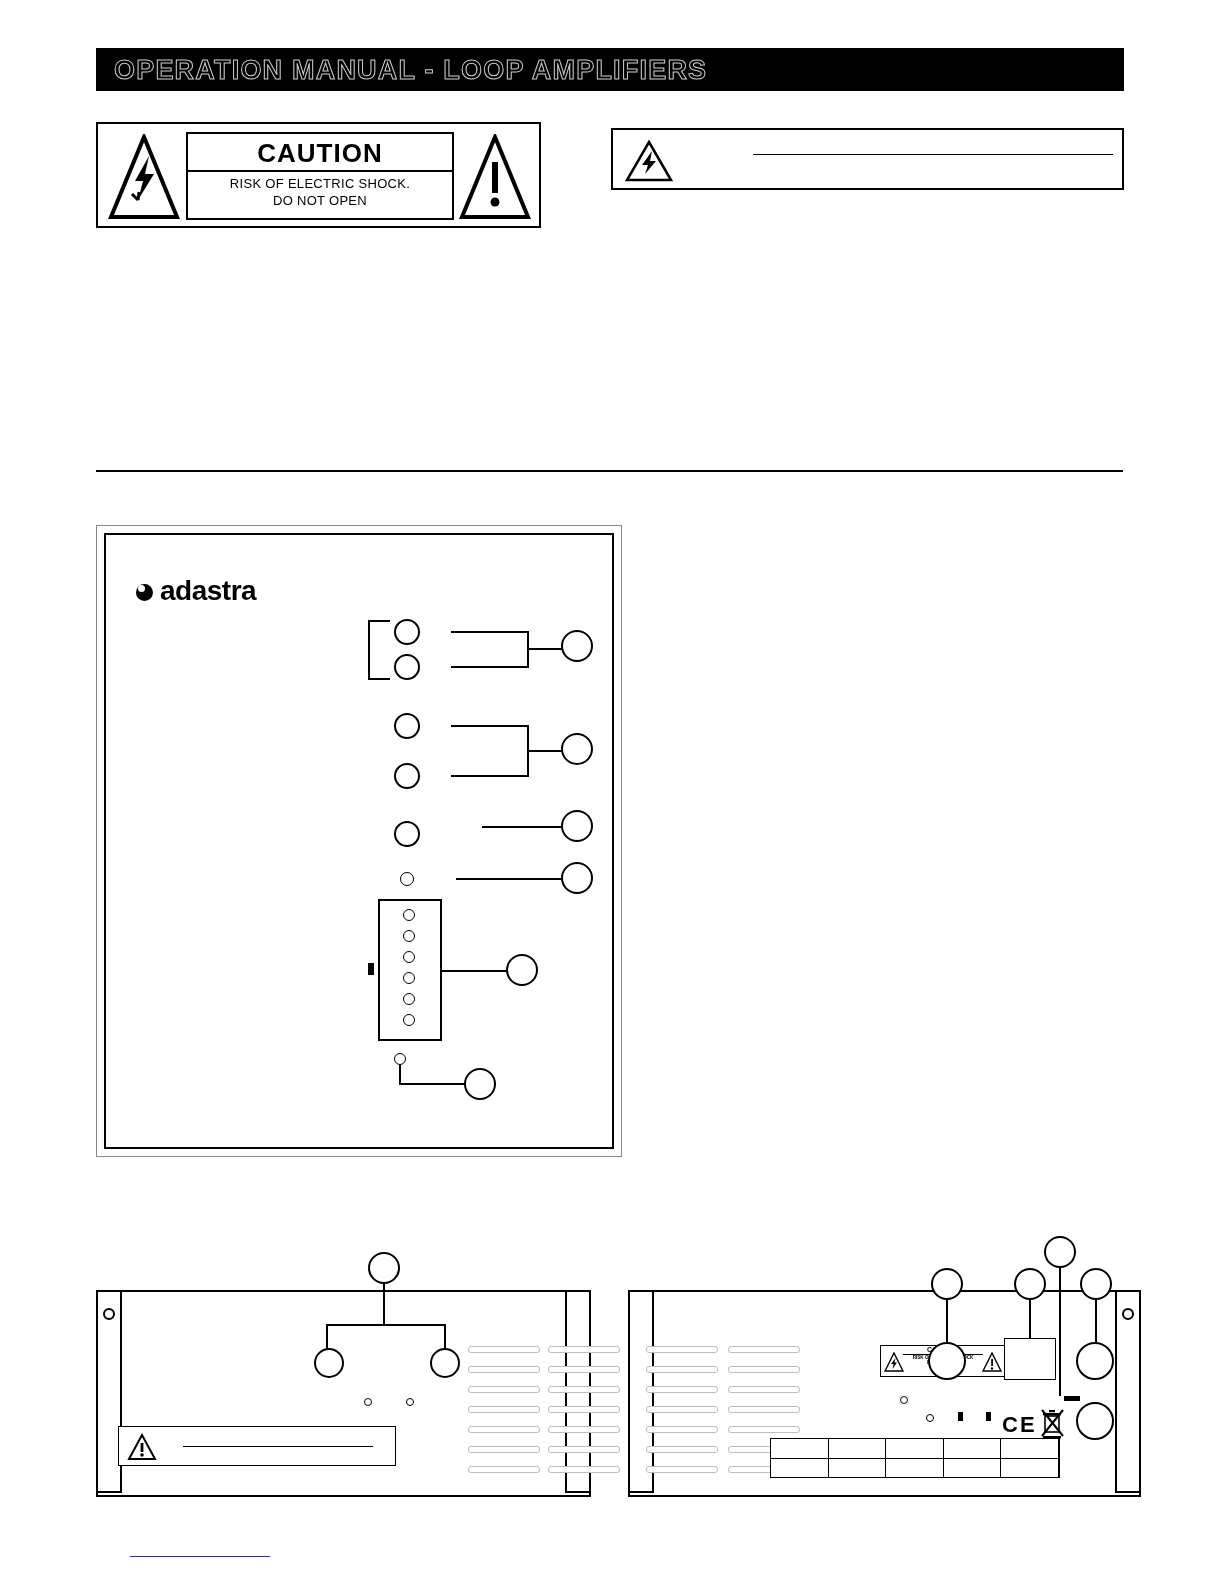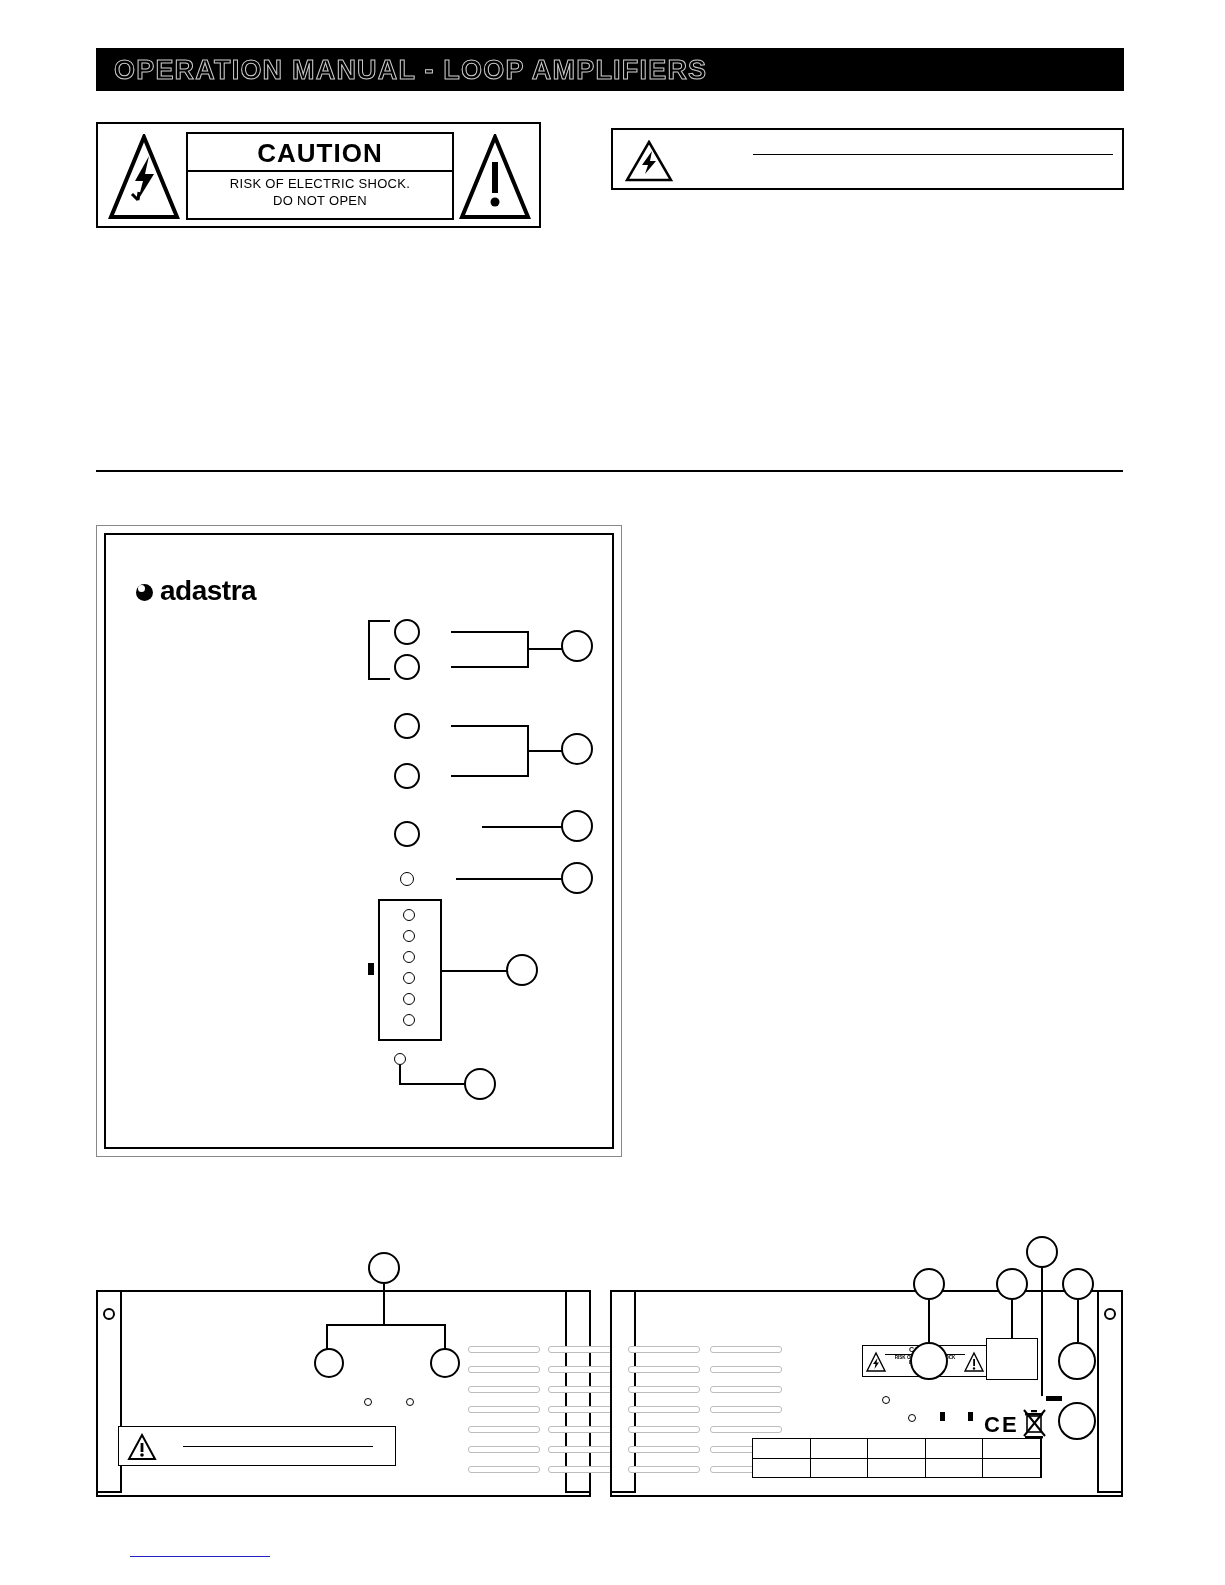--- a/index.html
+++ b/index.html
@@ -217,21 +217,21 @@
   
   .rear-left {
     position: absolute;
     left: 96px;
     top: 1290px;
     width: 495px;
     height: 207px;
   }
   .rear-right {
     position: absolute;
-    left: 610px;
+    left: 628px;
     top: 1290px;
     width: 513px;
     height: 207px;
   }
   .chassis {
     position: absolute;
     left: 0; top: 0;
     width: 100%; height: 100%;
     border: 2px solid #000;
     box-sizing: border-box;

